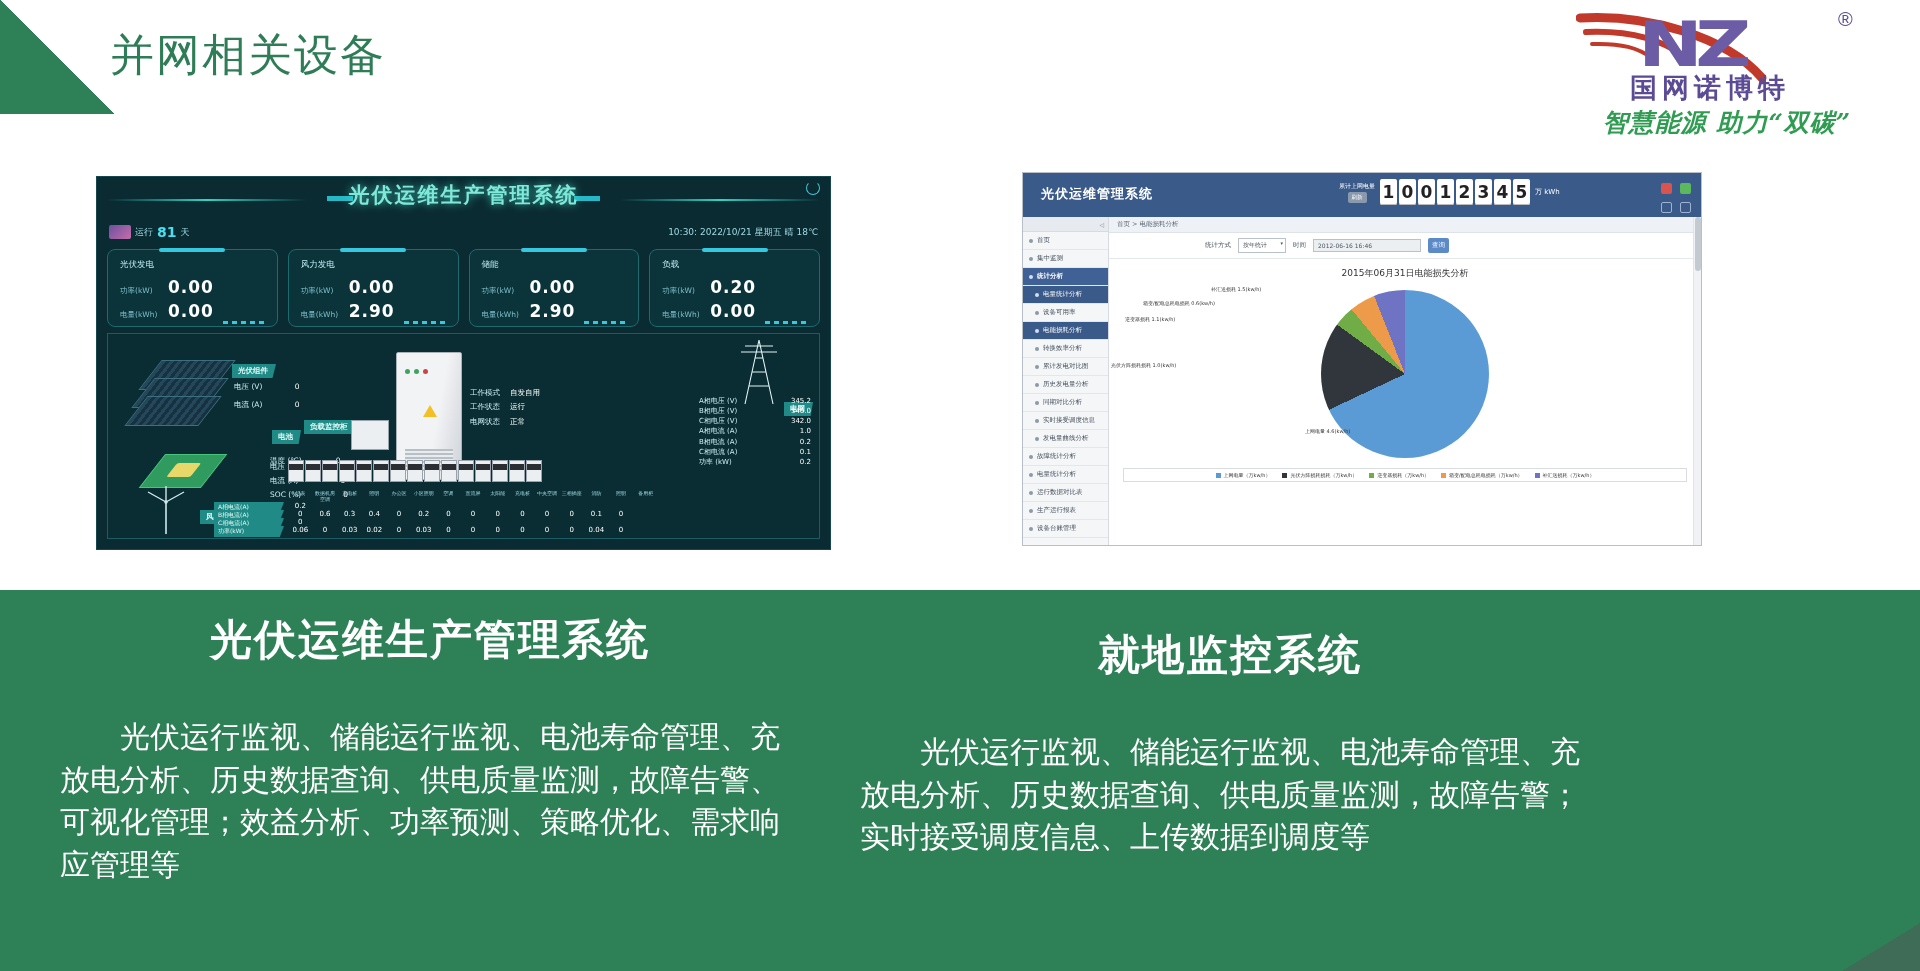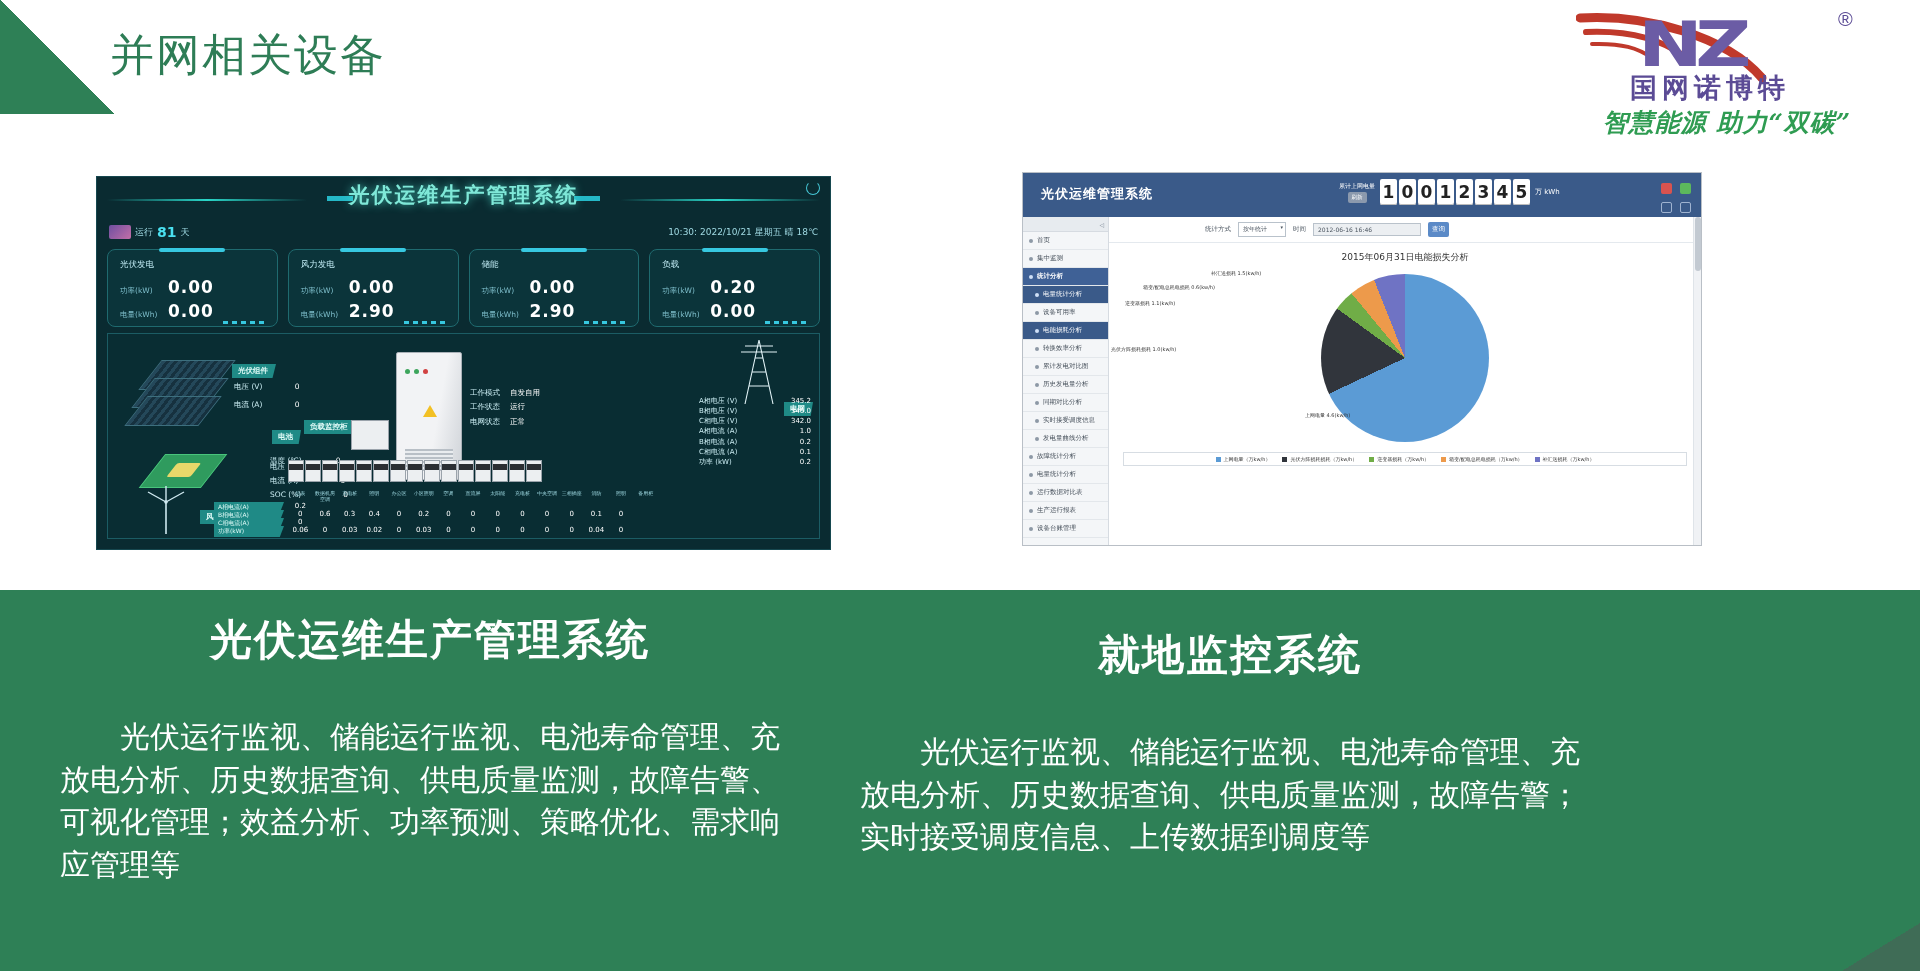--- a/index.html
+++ b/index.html
@@ -720,20 +720,21 @@
             <span>生产运行报表</span>
           </div>
           <div class="side-item">
             <span class="dot"></span>
             <span>设备台账管理</span>
           </div>
         </div>
     </div>
 
     <div class="web-main">
+      <div class="crumb">首页 &gt; 电能损耗分析</div>
 
       <div class="filter-bar">
         <span>统计方式</span>
         <span class="sel">按年统计</span>
         <span>时间</span>
         <span class="txtfield">2012-06-16 16:46</span>
         <span class="btn-query">查询</span>
       </div>
 
       <div class="chart-card">

